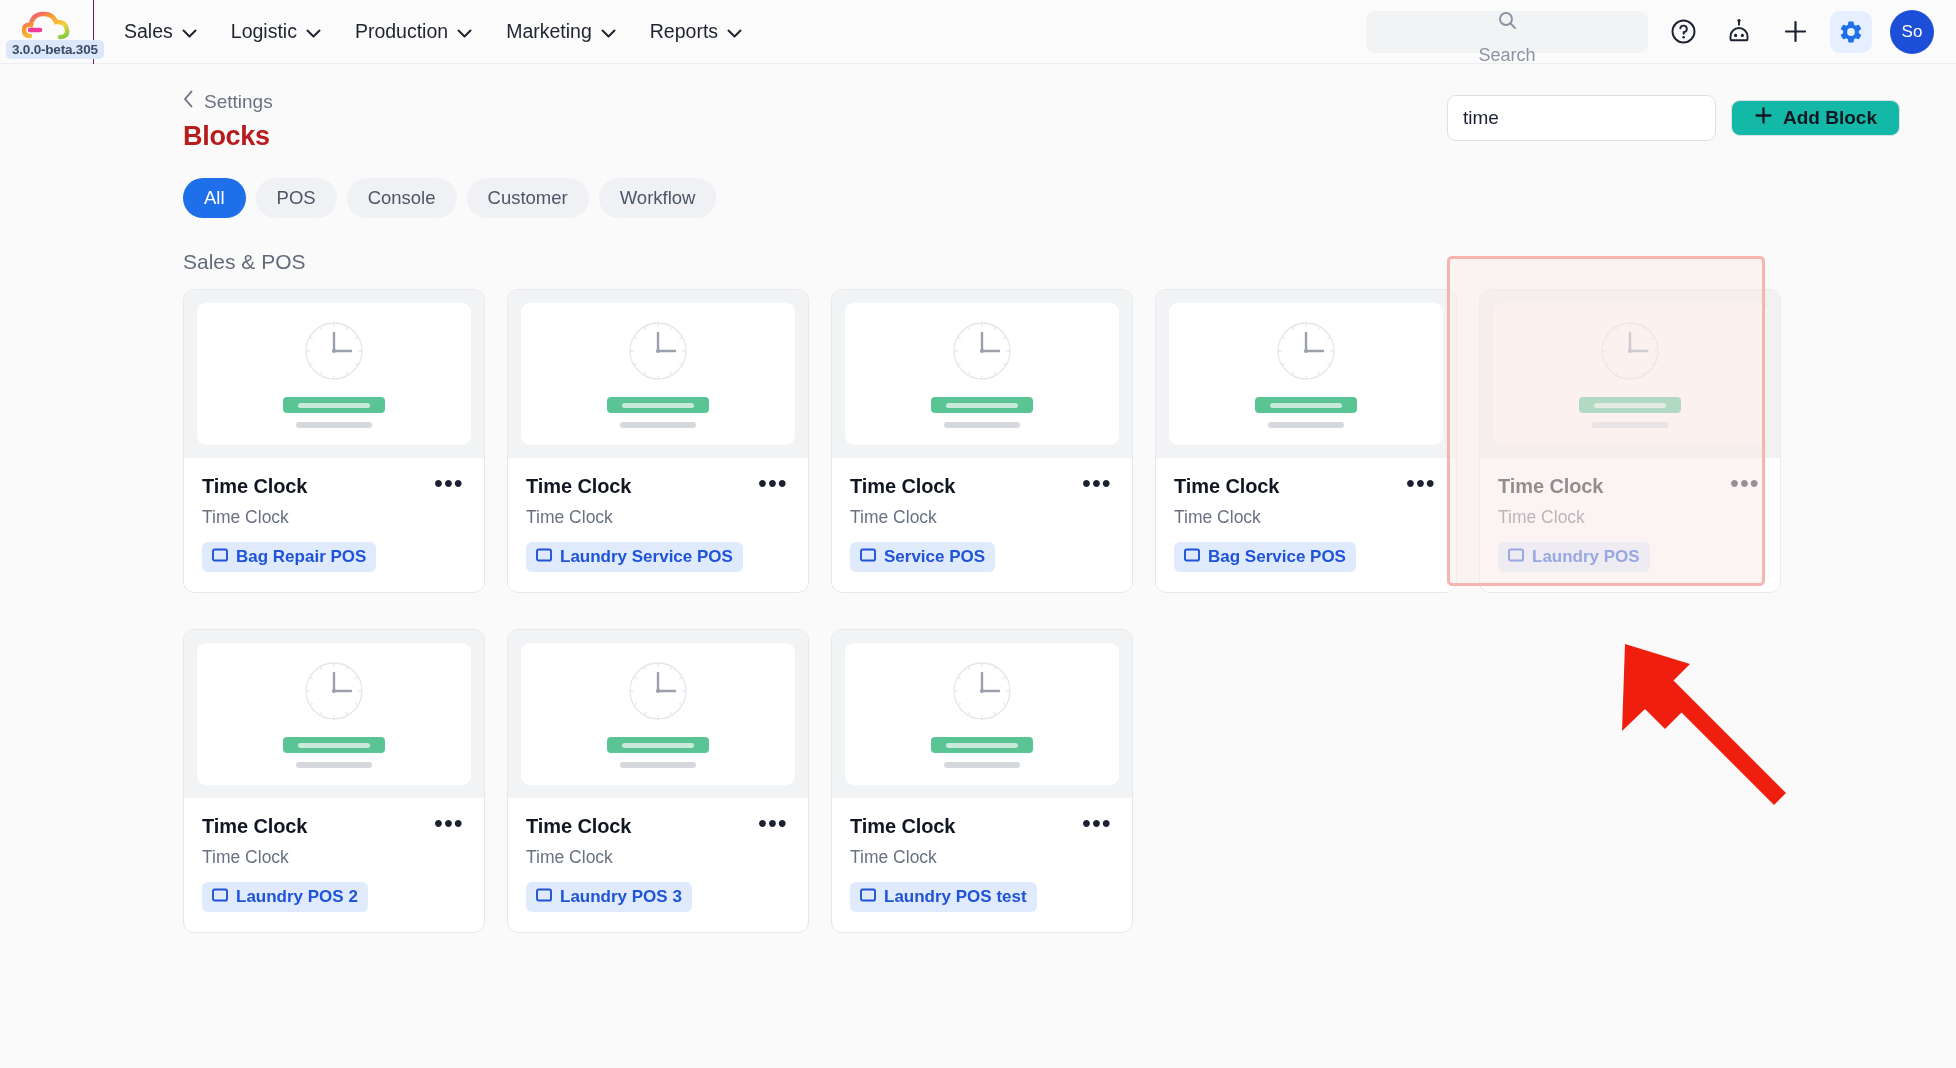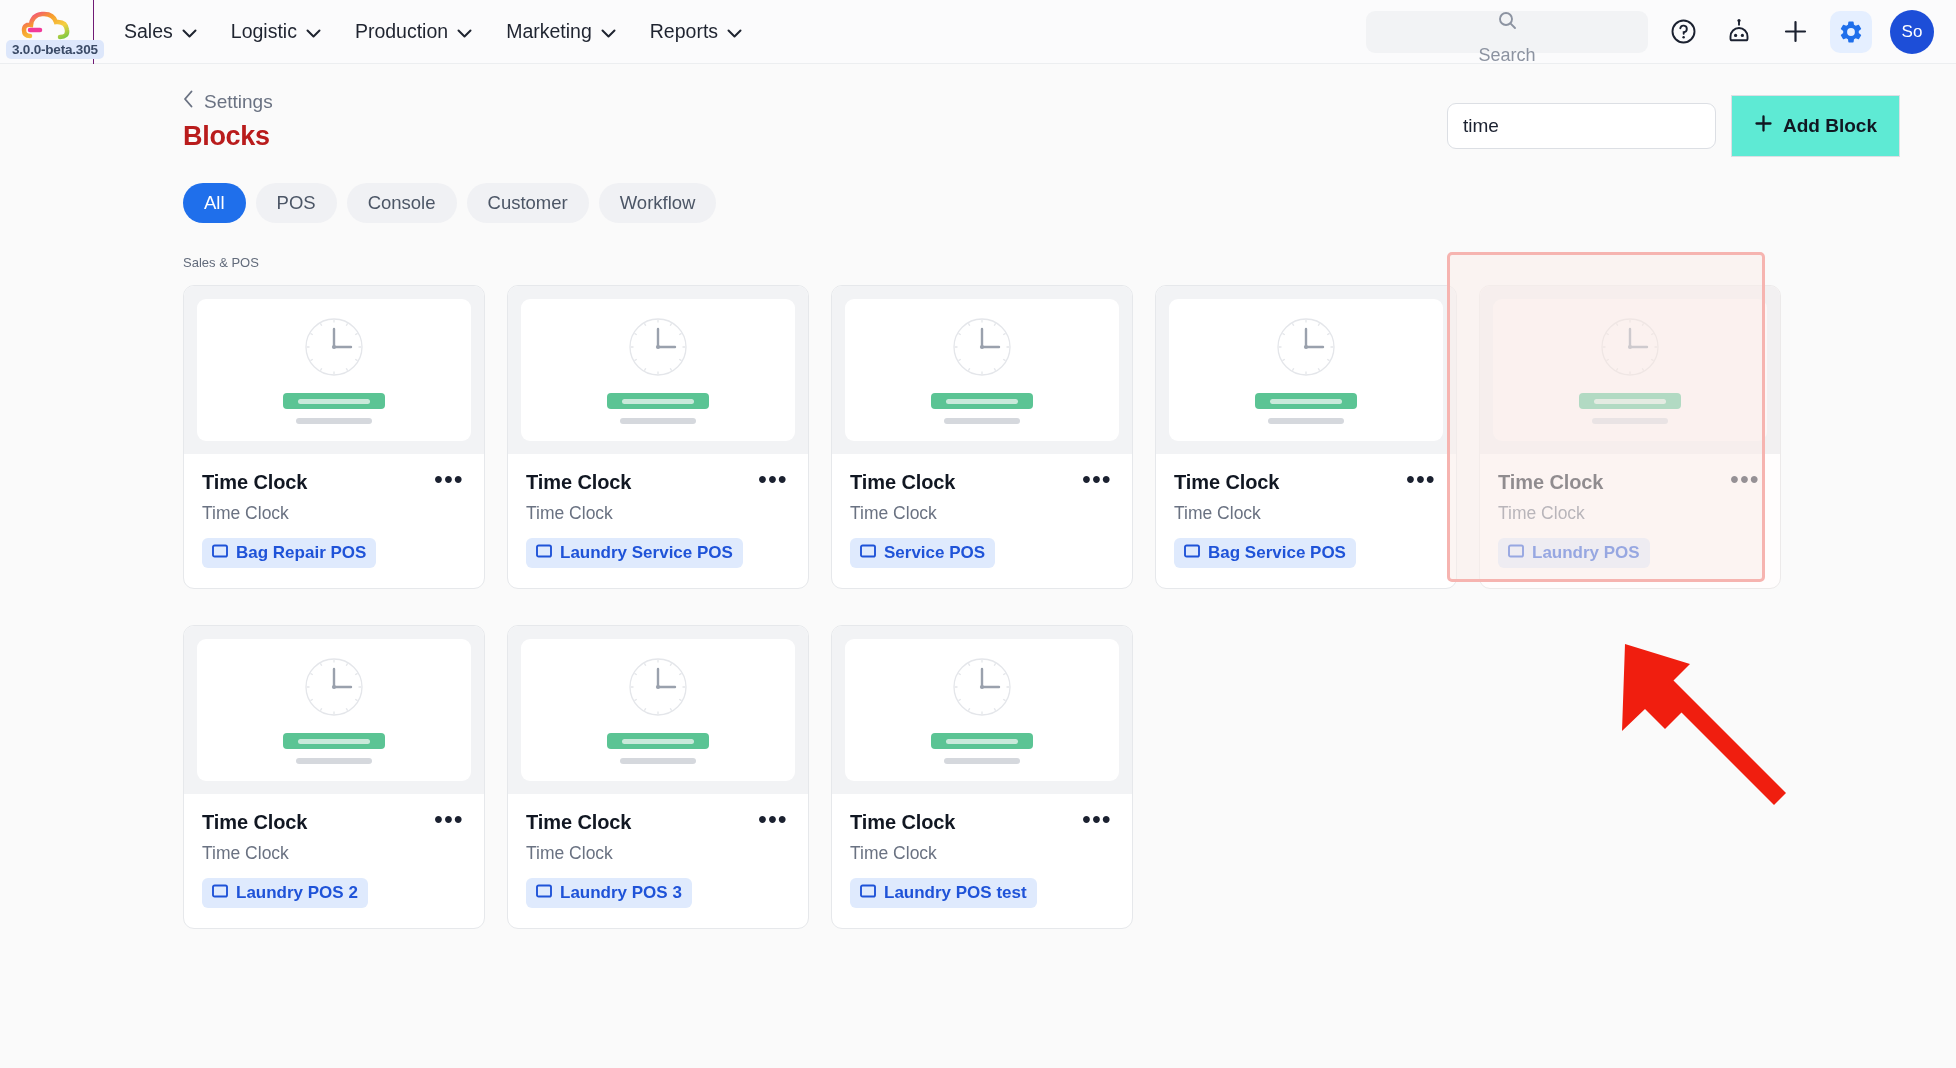--- a/index.html
+++ b/index.html
@@ -103,44 +103,44 @@
     margin-top: -26px;
   }
   .filter-input {
     width: 269px; height: 46px;
     border: 1px solid #dcdfe4; border-radius: 9px;
     background: #fff; font-size: 19px; color: #1b2130;
     padding: 0 15px;
     font-family: "Liberation Sans", sans-serif;
   }
   .add-btn {
-    height: 62px;
-    border: 1px solid #dcdfe4; border-radius: 0;
-    background: #5eead4; color: #111722;
+    height: 36px;
+    border: 1px solid #dcdfe4; border-radius: 9px;
+    background: #14b8a6; color: #111722;
     font-size: 19px; font-weight: 700;
     padding: 0 22px;
     display: flex; align-items: center; gap: 10px;
     cursor: pointer;
     font-family: "Liberation Sans", sans-serif;
   }
 
   .tabs { display: flex; gap: 10px; margin-top: 26px; }
   .tab {
     height: 40px; border-radius: 20px;
     display: flex; align-items: center;
     padding: 0 21px;
     font-size: 18.5px;
     background: #f0f1f4; color: #4c5666;
     cursor: pointer;
   }
   .tab.sel { background: #1f6feb; color: #fff; font-weight: 400; }
 
   .section-label {
     margin-top: 32px;
-    font-size: 13px; color: #626b7b;
+    font-size: 21px; color: #626b7b;
   }
 
   
   .grid {
     margin-top: 15px;
     display: grid;
     grid-template-columns: repeat(5, 302px);
     gap: 36px 22px;
     width: fit-content;
   }

